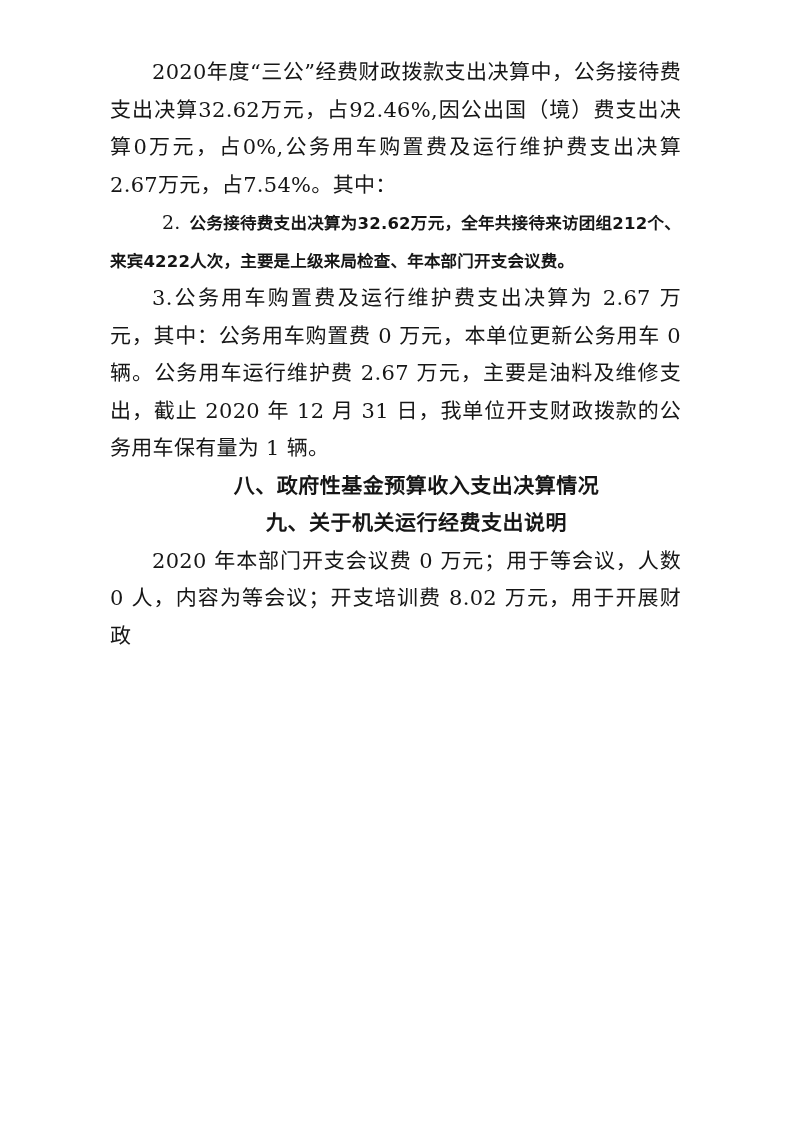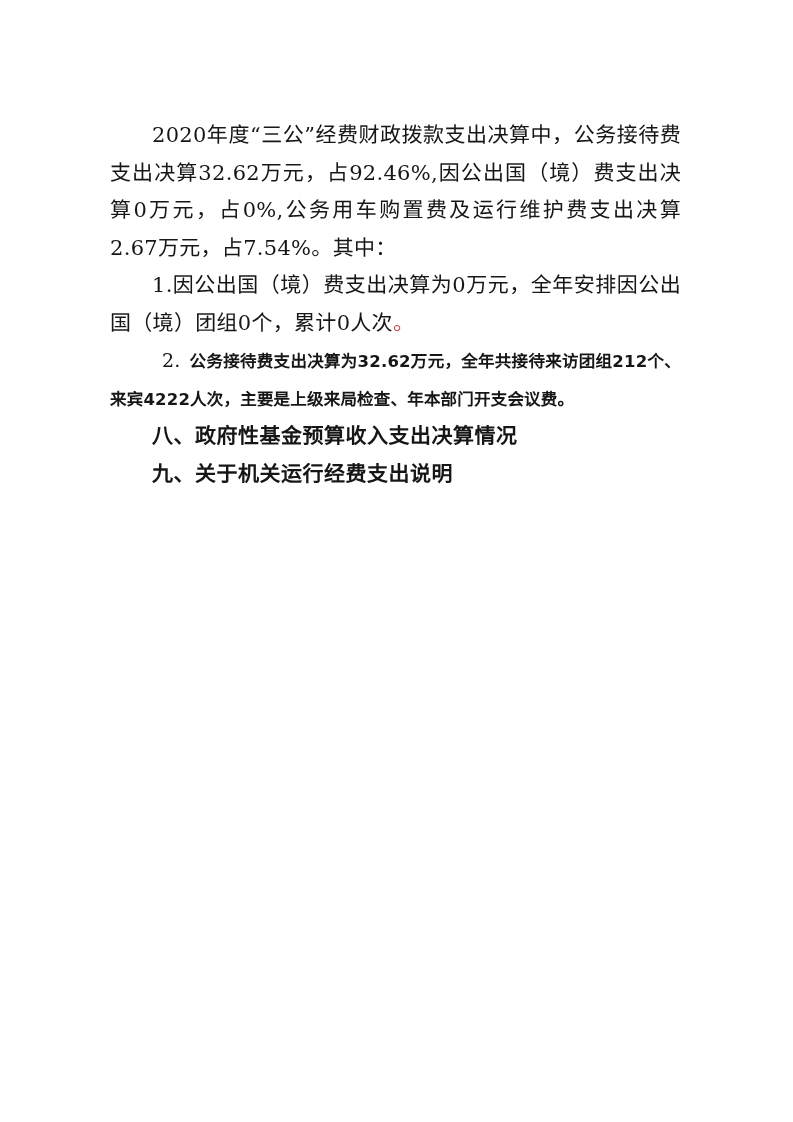--- a/index.html
+++ b/index.html
@@ -12,41 +12,40 @@
     position: relative;
     width: 793px;
     height: 1122px;
     margin: 0 auto;
     background: #ffffff;
     overflow: hidden;
     box-sizing: border-box;
   }
   .content {
     box-sizing: border-box;
-    padding: 69px 112px 0 110px;
+    padding: 54px 112px 0 110px;
     color: #161616;
-    margin-top: 48px;
   }
   .para {
     margin: 0;
     font-size: 21px;
     line-height: 37.5px;
     text-align: justify;
     letter-spacing: 0.3px;
   }
   .body-font {
     font-family: "DejaVu Serif", "Liberation Serif", serif;
     font-weight: 400;
     text-indent: 42px;
   }
   .heading-font {
     font-family: "DejaVu Sans", "Liberation Sans", sans-serif;
     font-weight: 700;
     text-indent: 42px;
-    text-align: left;
+    text-align: center;
     letter-spacing: 0.5px;
   }
   .small-font {
     font-family: "DejaVu Sans", "Liberation Sans", sans-serif;
     font-weight: 600;
     font-size: 16.5px;
     line-height: 37.5px;
     text-indent: 52px;
     letter-spacing: 0.2px;
   }
@@ -61,27 +60,28 @@
   }
 </style>
 </head>
 <body>
 
 <div class="page">
   <div class="content">
 
     <p class="para body-font">2020年度“三公”经费财政拨款支出决算中，公务接待费支出决算32.62万元，占92.46%,因公出国（境）费支出决算0万元，占0%,公务用车购置费及运行维护费支出决算2.67万元，占7.54%。其中：</p>
 
-    <p class="para body-font"><span>1.因公出国（境）费支出决算为0万元，全年安排因公出国（境）团组0个，累计0人次</span><span class="red-period">。</span></p>
 
     <p class="para small-font"><span class="item2-number">2.</span><span>公务接待费支出决算为32.62万元，全年共接待来访团组212个、来宾4222人次，主要是上级来局检查、年本部门开支会议费。</span></p>
 
+    <p class="para body-font">3.公务用车购置费及运行维护费支出决算为 2.67 万元，其中：公务用车购置费 0 万元，本单位更新公务用车 0 辆。公务用车运行维护费 2.67 万元，主要是油料及维修支出，截止 2020 年 12 月 31 日，我单位开支财政拨款的公务用车保有量为 1 辆。</p>
 
     <p class="para heading-font">八、政府性基金预算收入支出决算情况</p>
 
 
     <p class="para heading-font">九、关于机关运行经费支出说明</p>
 
 
 
+    <p class="para body-font">2020 年本部门开支会议费 0 万元；用于等会议，人数 0 人，内容为等会议；开支培训费 8.02 万元，用于开展财政</p>
 
   </div>
 </div>
 
 </body></html>

